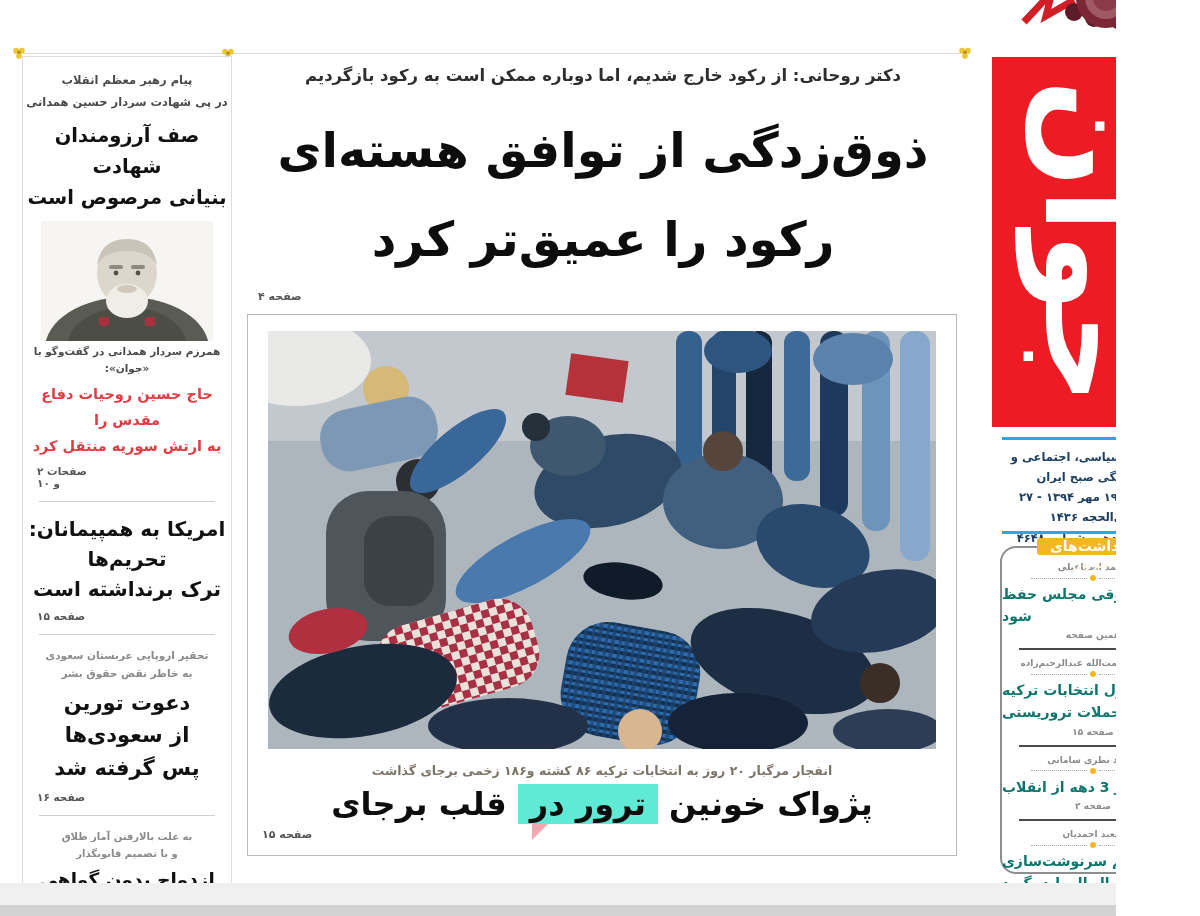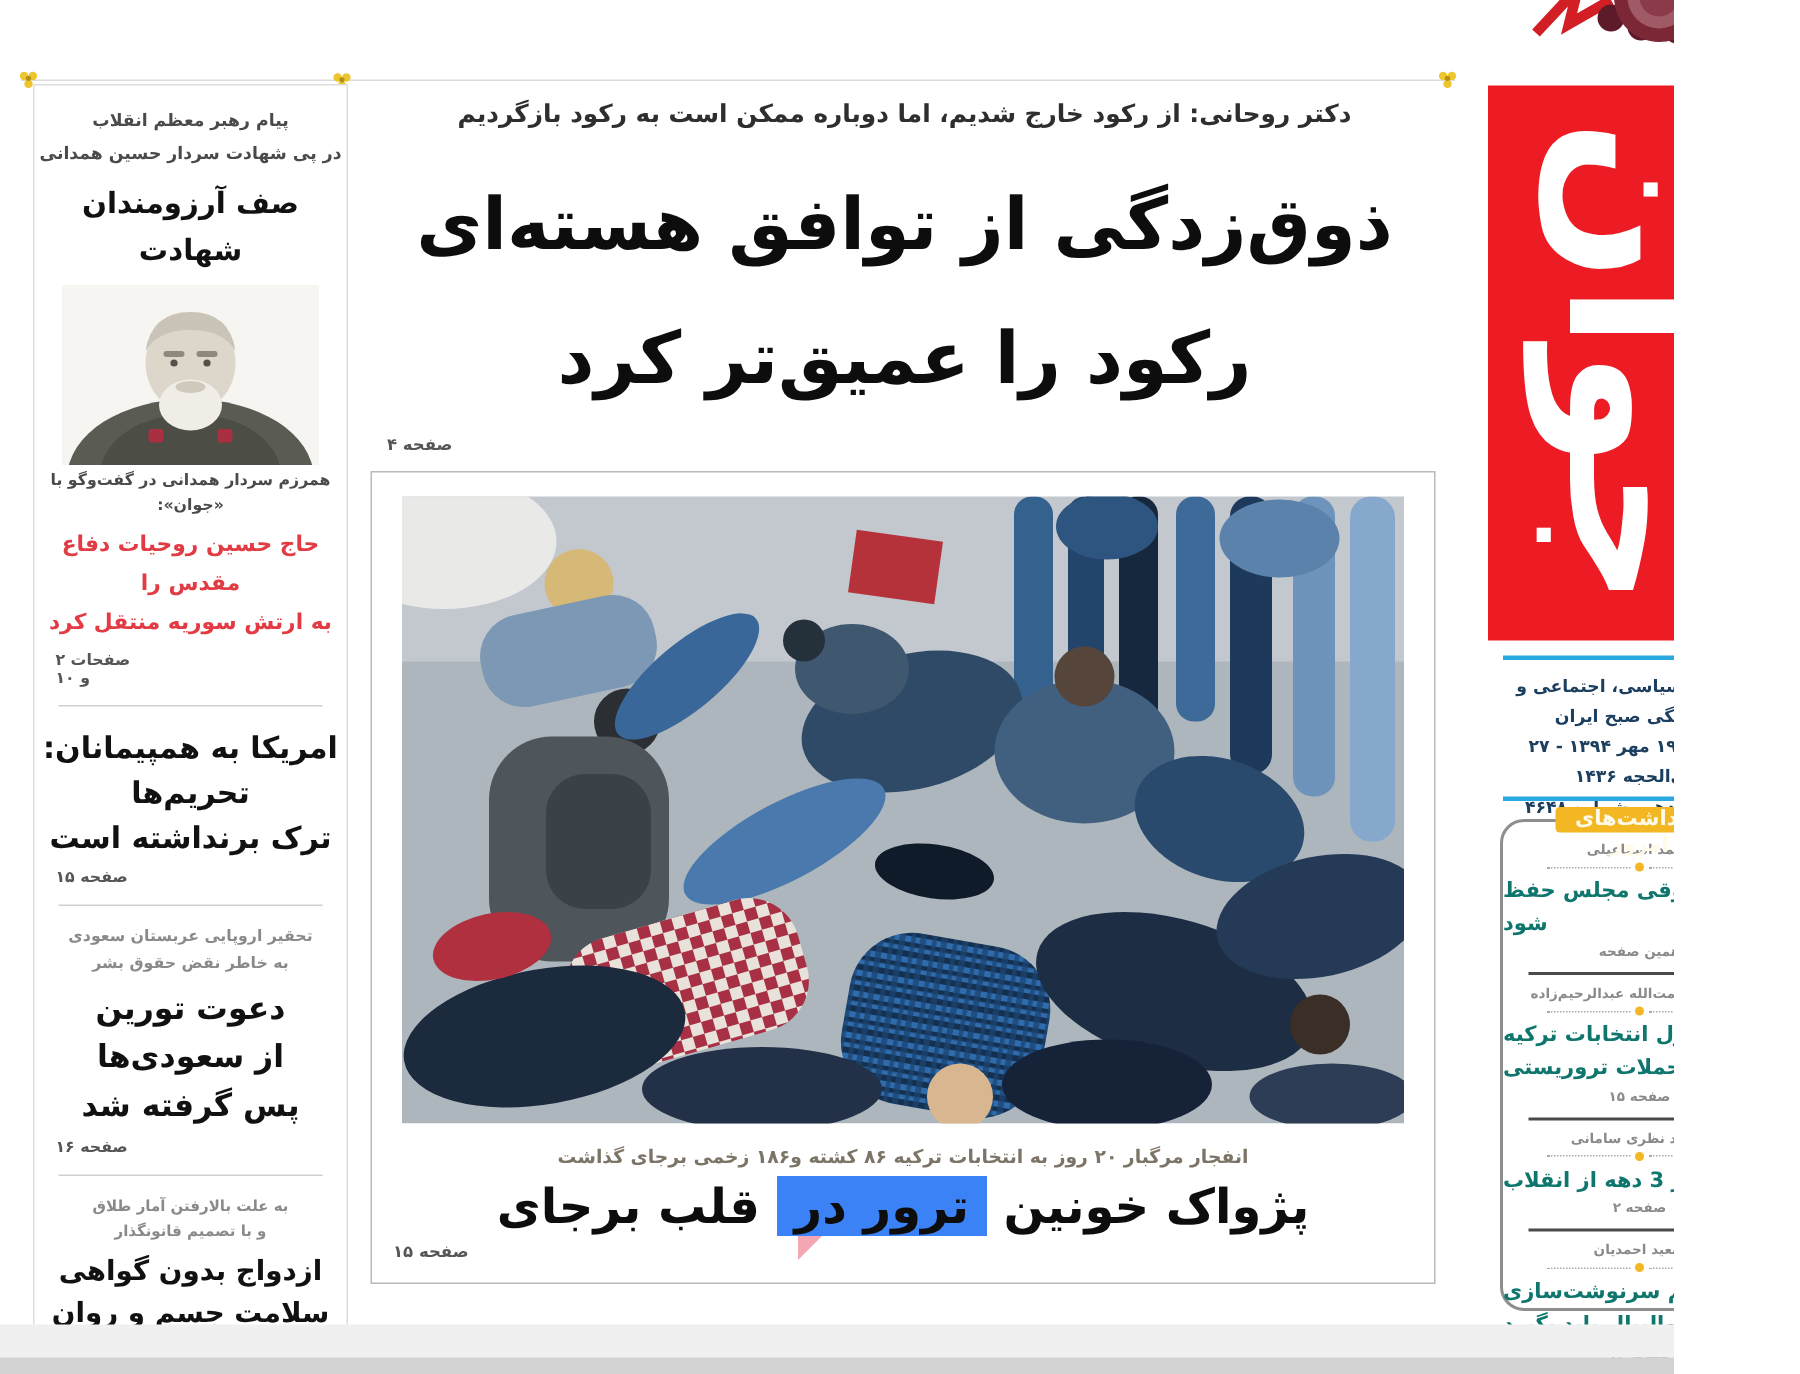--- a/index.html
+++ b/index.html
@@ -23,21 +23,21 @@
   
   .lead-kicker{position:absolute;left:250px;top:66px;width:706px;text-align:center;
                font-size:16.5px;font-weight:bold;color:#2e2e2e;}
   .lead-head{position:absolute;left:250px;top:106px;width:706px;text-align:center;
              font-size:48px;font-weight:900;color:#0d0d0d;line-height:1.85;}
   .lead-page{position:absolute;left:258px;top:290px;font-size:11px;color:#555;font-weight:bold;}
   .photo-frame{position:absolute;left:247px;top:314px;width:710px;height:542px;background:#fff;
                border:1px solid #b9b9b9;box-sizing:border-box;padding:16px 20px 0 20px;}
   .caption{margin-top:10px;text-align:center;font-size:12.5px;font-weight:bold;color:#7d7468;}
   .photo-head{margin-top:6px;text-align:center;font-size:32px;font-weight:900;color:#0d0d0d;position:relative;}
-  .hl{position:relative;background:#3b82f6;padding:1px 12px;display:inline-block;}
+  .hl{position:relative;background:#5eead4;padding:1px 12px;display:inline-block;}
   .hl .tail{position:absolute;left:14px;top:100%;width:0;height:0;
             border-top:16px solid #f2a7b3;border-right:16px solid transparent;}
   .photo-page{position:absolute;left:14px;bottom:14px;font-size:11px;color:#555;font-weight:bold;}
   
   .logo-box{position:absolute;left:992px;top:57px;width:196px;height:370px;background:#ed1c24;
             display:flex;align-items:center;justify-content:center;overflow:hidden;}
   .logo-word{transform:rotate(90deg);color:#ffffff;font-size:128px;font-weight:900;white-space:nowrap;
              letter-spacing:-4px;line-height:1;}
   .cyan{position:absolute;left:1002px;width:178px;height:3px;background:#2aa9e0;}
   .mast-info{position:absolute;left:996px;top:447px;width:188px;text-align:center;
@@ -80,20 +80,21 @@
       <circle cx="8.5" cy="4" r="2.4" fill="#edc52c"></circle>
     <circle cx="6" cy="8.5" r="2.4" fill="#edc52c"></circle>
       <circle cx="6" cy="5.3" r="1.5" fill="#b38f14"></circle>
     </svg>
 
   <div class="sidebar">
     <div class="sb-kicker">پیام رهبر معظم انقلاب</div>
     <div class="sb-kicker" style="margin-top:4px">در پی شهادت سردار حسین همدانی</div>
     <div class="sb-head">
       <span>صف آرزومندان شهادت</span><br>
+      <span>بنیانی مرصوص است</span>
     </div>
 
     <svg class="portrait" width="172" height="120" viewBox="0 0 172 120">
       <rect width="172" height="120" fill="#f6f5f2"></rect>
       <ellipse cx="86" cy="128" rx="82" ry="52" fill="#5a5b52"></ellipse>
       <ellipse cx="86" cy="126" rx="60" ry="40" fill="#4c4d45"></ellipse>
       <rect x="58" y="96" width="10" height="9" rx="2" fill="#a83040"></rect>
       <rect x="104" y="96" width="10" height="9" rx="2" fill="#a83040"></rect>
       <ellipse cx="86" cy="52" rx="30" ry="33" fill="#ddd6ca"></ellipse>
       <path d="M56 44 Q60 18 86 18 Q112 18 116 44 Q108 30 86 30 Q64 30 56 44Z" fill="#c9c3b8"></path>

